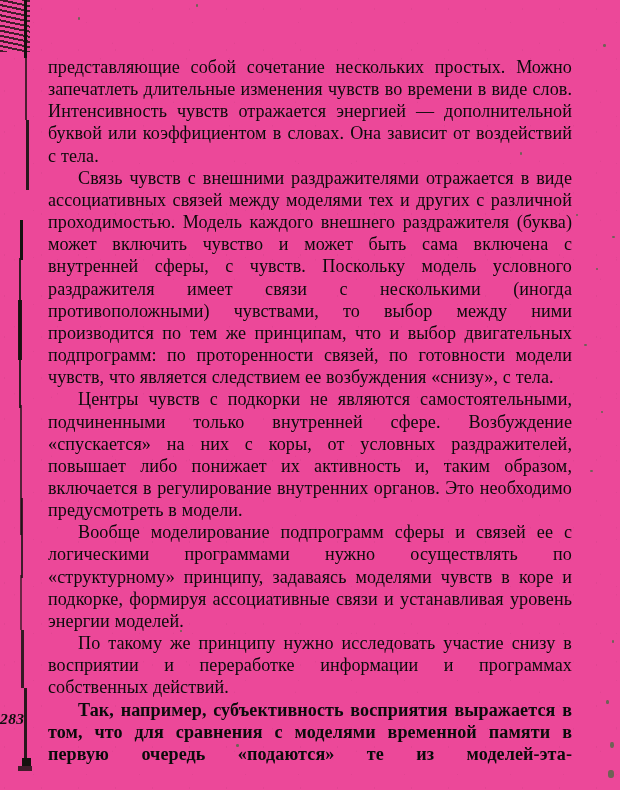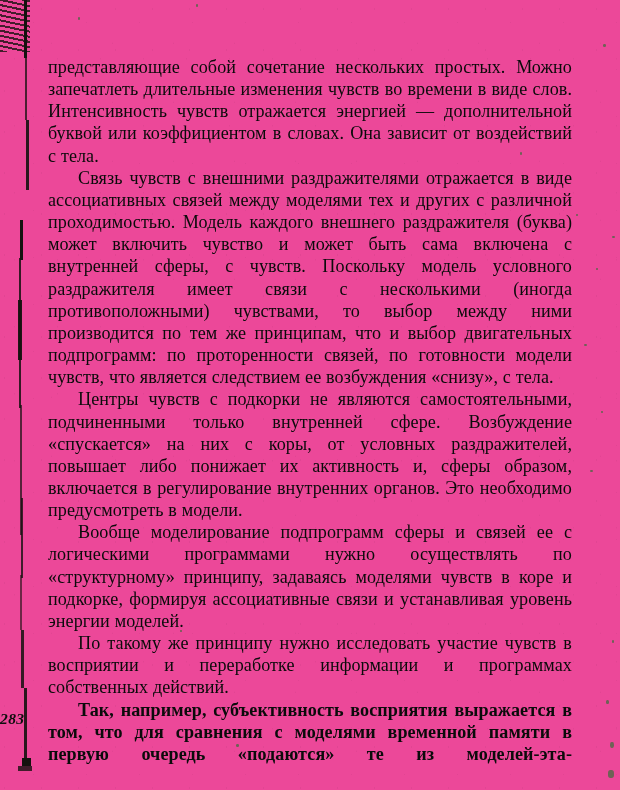--- a/index.html
+++ b/index.html
@@ -147,22 +147,22 @@
   <div class="speck" style="left:612px; top:640px; width:2px; height:3px;"></div>
   <div class="speck" style="left:606px; top:700px; width:3px; height:4px;"></div>
   <div class="speck" style="left:610px; top:742px; width:4px; height:6px;"></div>
   <div class="speck" style="left:608px; top:770px; width:6px; height:8px;"></div>
   <div class="speck" style="left:520px; top:152px; width:2px; height:3px;"></div>
   <div class="speck" style="left:180px; top:630px; width:2px; height:2px;"></div>
 
   <div id="text-block">
     <p class="para no-indent">представляющие собой сочетание нескольких простых. Можно запечатлеть длительные изменения чувств во времени в виде слов. Интенсивность чувств отражается энергией — дополнительной буквой или коэффициентом в словах. Она зависит от воздействий с тела.</p>
     <p class="para">Связь чувств с внешними раздражителями отражается в виде ассоциативных связей между моделями тех и других с различной проходимостью. Модель каждого внешнего раздражителя (буква) может включить чувство и может быть сама включена с внутренней сферы, с чувств. Поскольку модель условного раздражителя имеет связи с несколькими (иногда противоположными) чувствами, то выбор между ними производится по тем же принципам, что и выбор двигательных подпрограмм: по проторенности связей, по готовности модели чувств, что является следствием ее возбуждения «снизу», с тела.</p>
-    <p class="para">Центры чувств с подкорки не являются самостоятельными, подчиненными только внутренней сфере. Возбуждение «спускается» на них с коры, от условных раздражителей, повышает либо понижает их активность и, сферы образом, включается в регулирование внутренних органов. Это необходимо предусмотреть в модели.</p>
+    <p class="para">Центры чувств с подкорки не являются самостоятельными, подчиненными только внутренней сфере. Возбуждение «спускается» на них с коры, от условных раздражителей, повышает либо понижает их активность и, таким образом, включается в регулирование внутренних органов. Это необходимо предусмотреть в модели.</p>
     <p class="para">Вообще моделирование подпрограмм сферы и связей ее с логическими программами нужно осуществлять по «структурному» принципу, задаваясь моделями чувств в коре и подкорке, формируя ассоциативные связи и устанавливая уровень энергии моделей.</p>
-    <p class="para">По такому же принципу нужно исследовать участие чувств в восприятии и переработке информации и программах собственных действий.</p>
+    <p class="para">По такому же принципу нужно исследовать участие снизу в восприятии и переработке информации и программах собственных действий.</p>
     <p class="para tight">Так, например, субъективность восприятия выражается в том, что для сравнения с моделями временной памяти в первую очередь «подаются» те из моделей-эта-</p>
   </div>
 
   <div id="folio">283</div>
 
   <div class="grain"></div>
 </div>
 
 </body></html>

